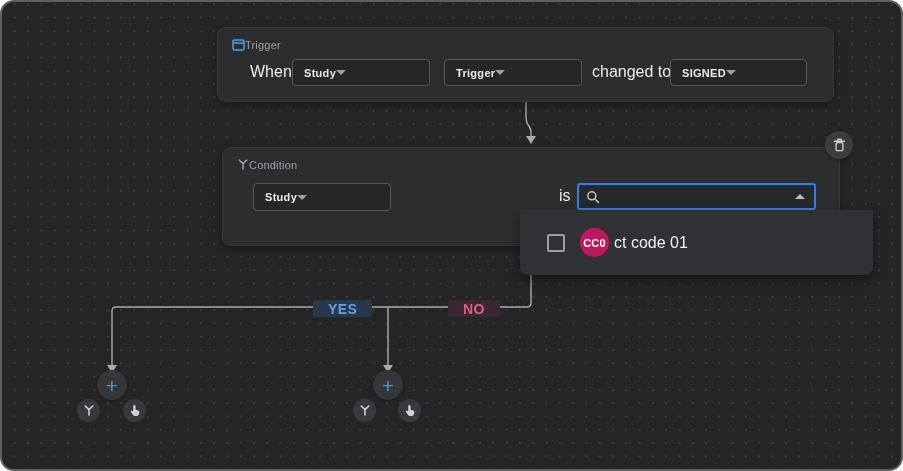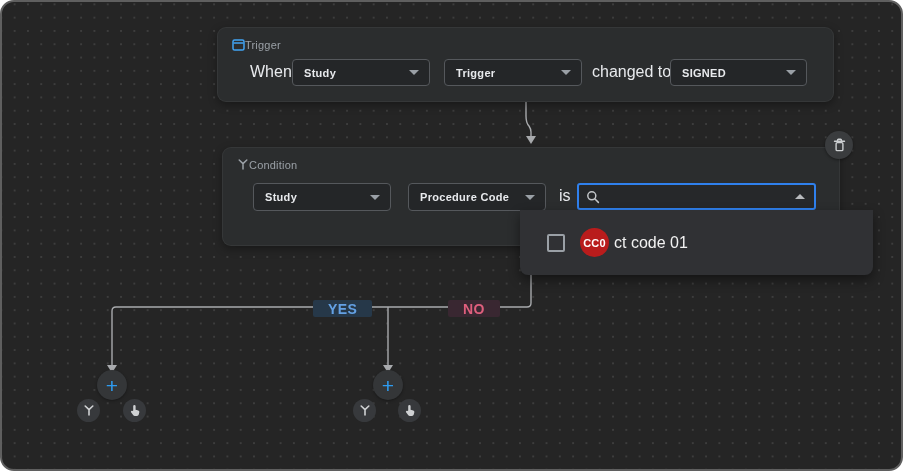--- a/index.html
+++ b/index.html
@@ -39,21 +39,21 @@
 
   .phrase {
     position: absolute; font-size: 16px; color: #e8eaed; white-space: nowrap;
   }
 
   .select {
     position: absolute;
     background: #242628;
     border: 1px solid #55585c;
     border-radius: 4px;
-    display: flex; align-items: center; justify-content: space-between;
+    display: flex; align-items: center; 
     padding: 0 10px 0 11px;
     cursor: pointer;
   }
   .select .sel-value {
     font-size: 11px; font-weight: 700; color: #e8eaed; letter-spacing: 0.3px;
   }
   .caret-down {
     width: 0; height: 0;
     border-left: 5px solid transparent; border-right: 5px solid transparent;
     border-top: 5px solid #9aa0a6;
@@ -87,21 +87,21 @@
     background: #303134; border-radius: 0 0 8px 8px; z-index: 4;
     box-shadow: 0 5px 12px rgba(0,0,0,0.45);
     display: flex; align-items: center; padding-left: 27px;
     cursor: pointer;
   }
   .checkbox {
     width: 18px; height: 18px; border: 2px solid #9aa0a6; border-radius: 2px;
     background: transparent; flex: 0 0 auto;
   }
   .avatar {
-    width: 29px; height: 29px; border-radius: 50%; background: #b91c1c;
+    width: 29px; height: 29px; border-radius: 50%; background: #be185d;
     color: #ffffff; font-size: 11px; font-weight: 700;
     display: flex; align-items: center; justify-content: center;
     margin-left: 15px; flex: 0 0 auto; letter-spacing: 0.2px;
   }
   .item-label { font-size: 16px; color: #f1f1f1; margin-left: 5px; }
 
   .badge {
     position: absolute; z-index: 2; top: 298px; height: 17px;
     display: flex; align-items: center; padding: 0 15px;
     font-size: 14px; font-weight: 700; border-radius: 2px; letter-spacing: 0.4px;
@@ -168,24 +168,20 @@
       <div class="card-header">
         <svg width="12" height="13" viewBox="0 0 12 13">
           <path d="M2.2 2 L6 5.6 L9.8 2 M6 5.6 V11" fill="none" stroke="#9aa0a6" stroke-width="1.5" stroke-linecap="round" stroke-linejoin="round"></path>
         </svg>
         <span class="hdr-label">Condition</span>
       </div>
       <div class="select" style="left:30px; top:35px; width:138px; height:28px;">
         <span class="sel-value">Study</span>
         <span class="caret-down"></span>
       </div>
-      <div class="select" style="left:185px; top:35px; width:138px; height:28px;">
-        <span class="sel-value">Procedure Code</span>
-        <span class="caret-down"></span>
-      </div>
       <span class="phrase" style="left:336px; top:39px;">is</span>
       <div class="searchbox">
         <svg width="14" height="14" viewBox="0 0 14 14">
           <circle cx="5.8" cy="5.8" r="4" fill="none" stroke="#c2c5c8" stroke-width="1.5"></circle>
           <path d="M9 9 L12.4 12.4" stroke="#c2c5c8" stroke-width="1.5" stroke-linecap="round"></path>
         </svg>
         <input type="text" aria-label="search procedure code" value="" style="">
         <span class="caret-up"></span>
       </div>
     </div>

